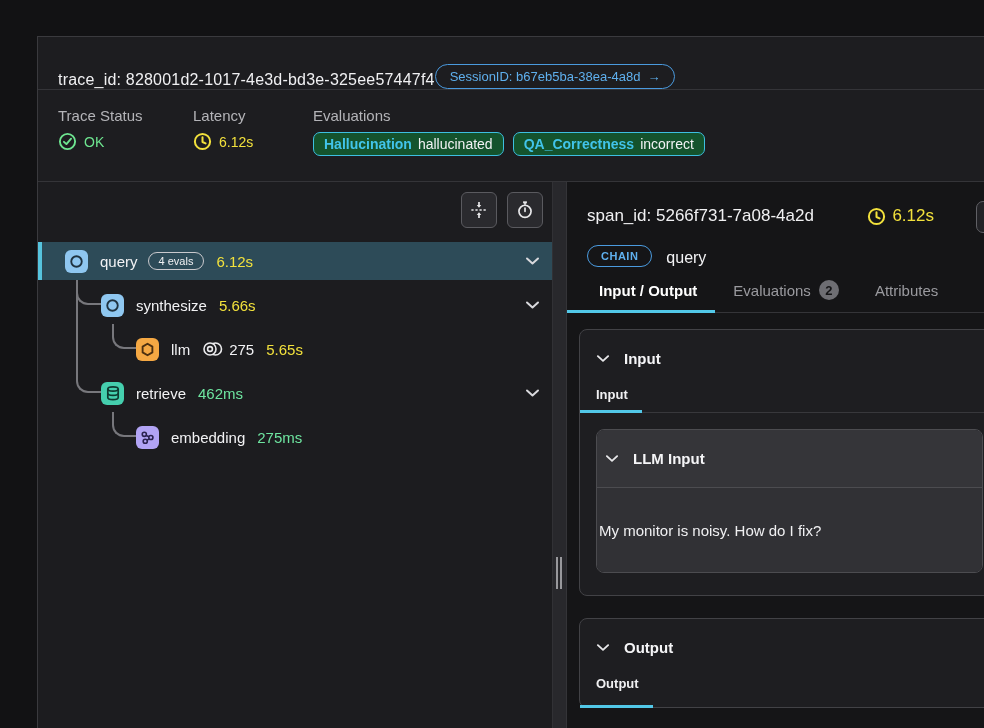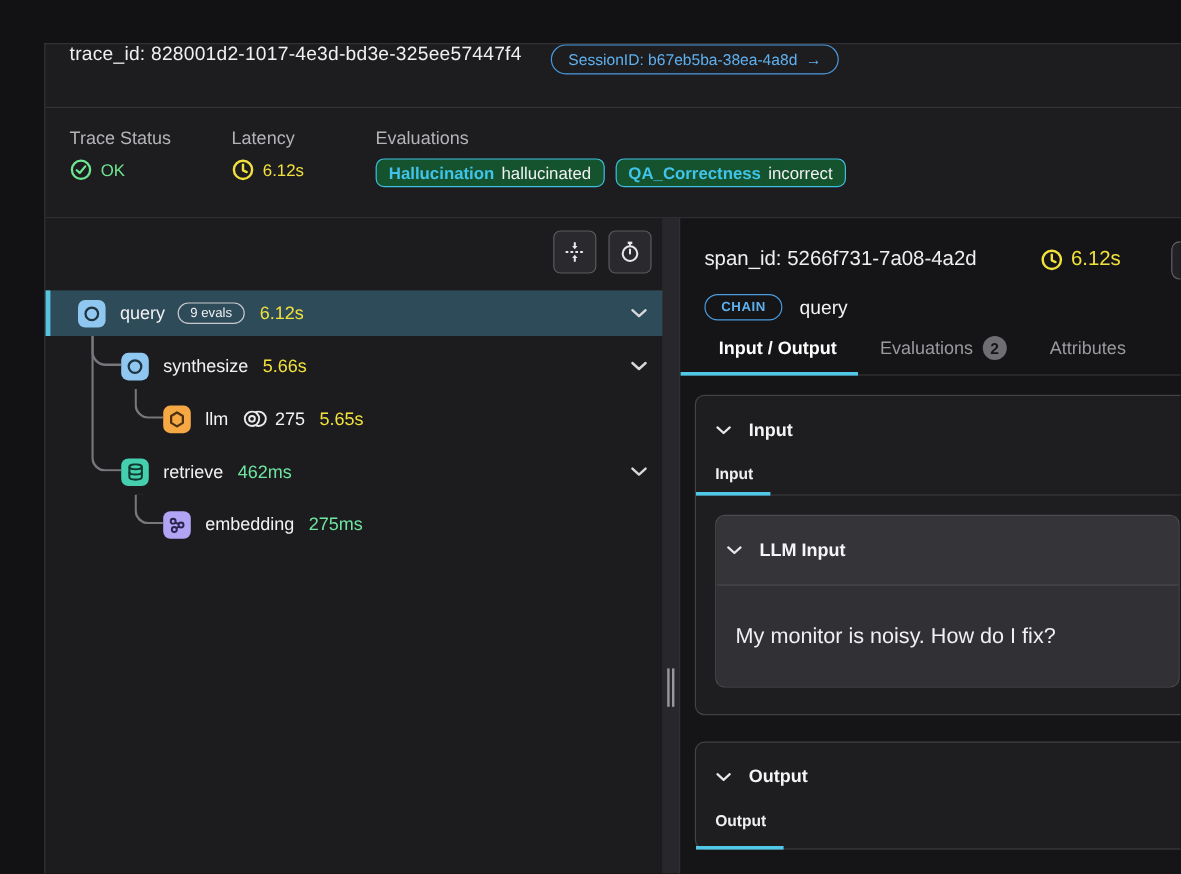--- a/index.html
+++ b/index.html
@@ -15,21 +15,21 @@
     width:947px; height:692px;
     border-left:1px solid #3a3a3e;
     border-top:1px solid #3a3a3e;
     display:flex; flex-direction:column;
     background:#1c1c1f;
   }
   
   .topbar {
     height:53px; flex:0 0 53px;
     background:#1d1d20; border-bottom:1px solid #343438;
-    display:flex; align-items:flex-start; padding-left:20px; gap:24px;
+    display:flex; align-items:flex-end; padding-left:20px; 
   }
   .trace-id { font-size:16px; color:#f0f0f2; letter-spacing:.2px; }
   .session-pill {
     display:inline-flex; align-items:center; gap:7px;
     border:1px solid #4a9ade; border-radius:999px;
     background:transparent; color:#5fb0ee;
     font-size:13px; padding:4px 14px; cursor:pointer;
     font-family:"Liberation Sans", sans-serif;
   }
   .session-pill .arrow { font-size:13px; }
@@ -182,21 +182,21 @@
     border:1px solid #4c4c50; border-radius:8px; overflow:hidden;
     margin-right:4px;
   }
   .inner-header {
     background:#353539; display:flex; align-items:center; gap:14px;
     padding:20px 8px; cursor:pointer;
   }
   .inner-body {
     background:#313135; border-top:1px solid #4c4c50;
     min-height:85px; display:flex; align-items:center;
-    padding:10px 16px; font-size:18px; color:#f0f0f2;
+    padding:10px 2px; font-size:15px; color:#f0f0f2;
   }
   svg { display:block; }
 </style>
 </head>
 <body>
 
 <div class="window">
 
   <div class="topbar">
     <span class="trace-id">trace_id: 828001d2-1017-4e3d-bd3e-325ee57447f4</span>
@@ -281,21 +281,21 @@
         <div class="connector" style="left:74px; top:175px; width:24px; height:25px;"></div>
 
         <div class="tree-row selected indent0">
           <span class="row-accent"></span>
           <span class="node-icon icon-chain">
             <svg width="15" height="15" viewBox="0 0 16 16" fill="none" stroke="#1f3340" stroke-width="2">
                 <circle cx="8" cy="8" r="5.6"></circle>
               </svg>
           </span>
           <span class="node-name">query</span>
-          <span class="evals-pill">9 evals</span>
+          <span class="evals-pill">4 evals</span>
           <span class="dur dur-y">6.12s</span>
           <span class="row-chevron">
             <svg width="15" height="9" viewBox="0 0 15 9" fill="none" stroke="#d8d8dc" stroke-width="2" stroke-linecap="round" stroke-linejoin="round">
                 <polyline points="2,2 7.5,7 13,2"></polyline>
               </svg>
           </span>
         </div>
 
         <div class="tree-row indent1">
           <span class="node-icon icon-chain">

